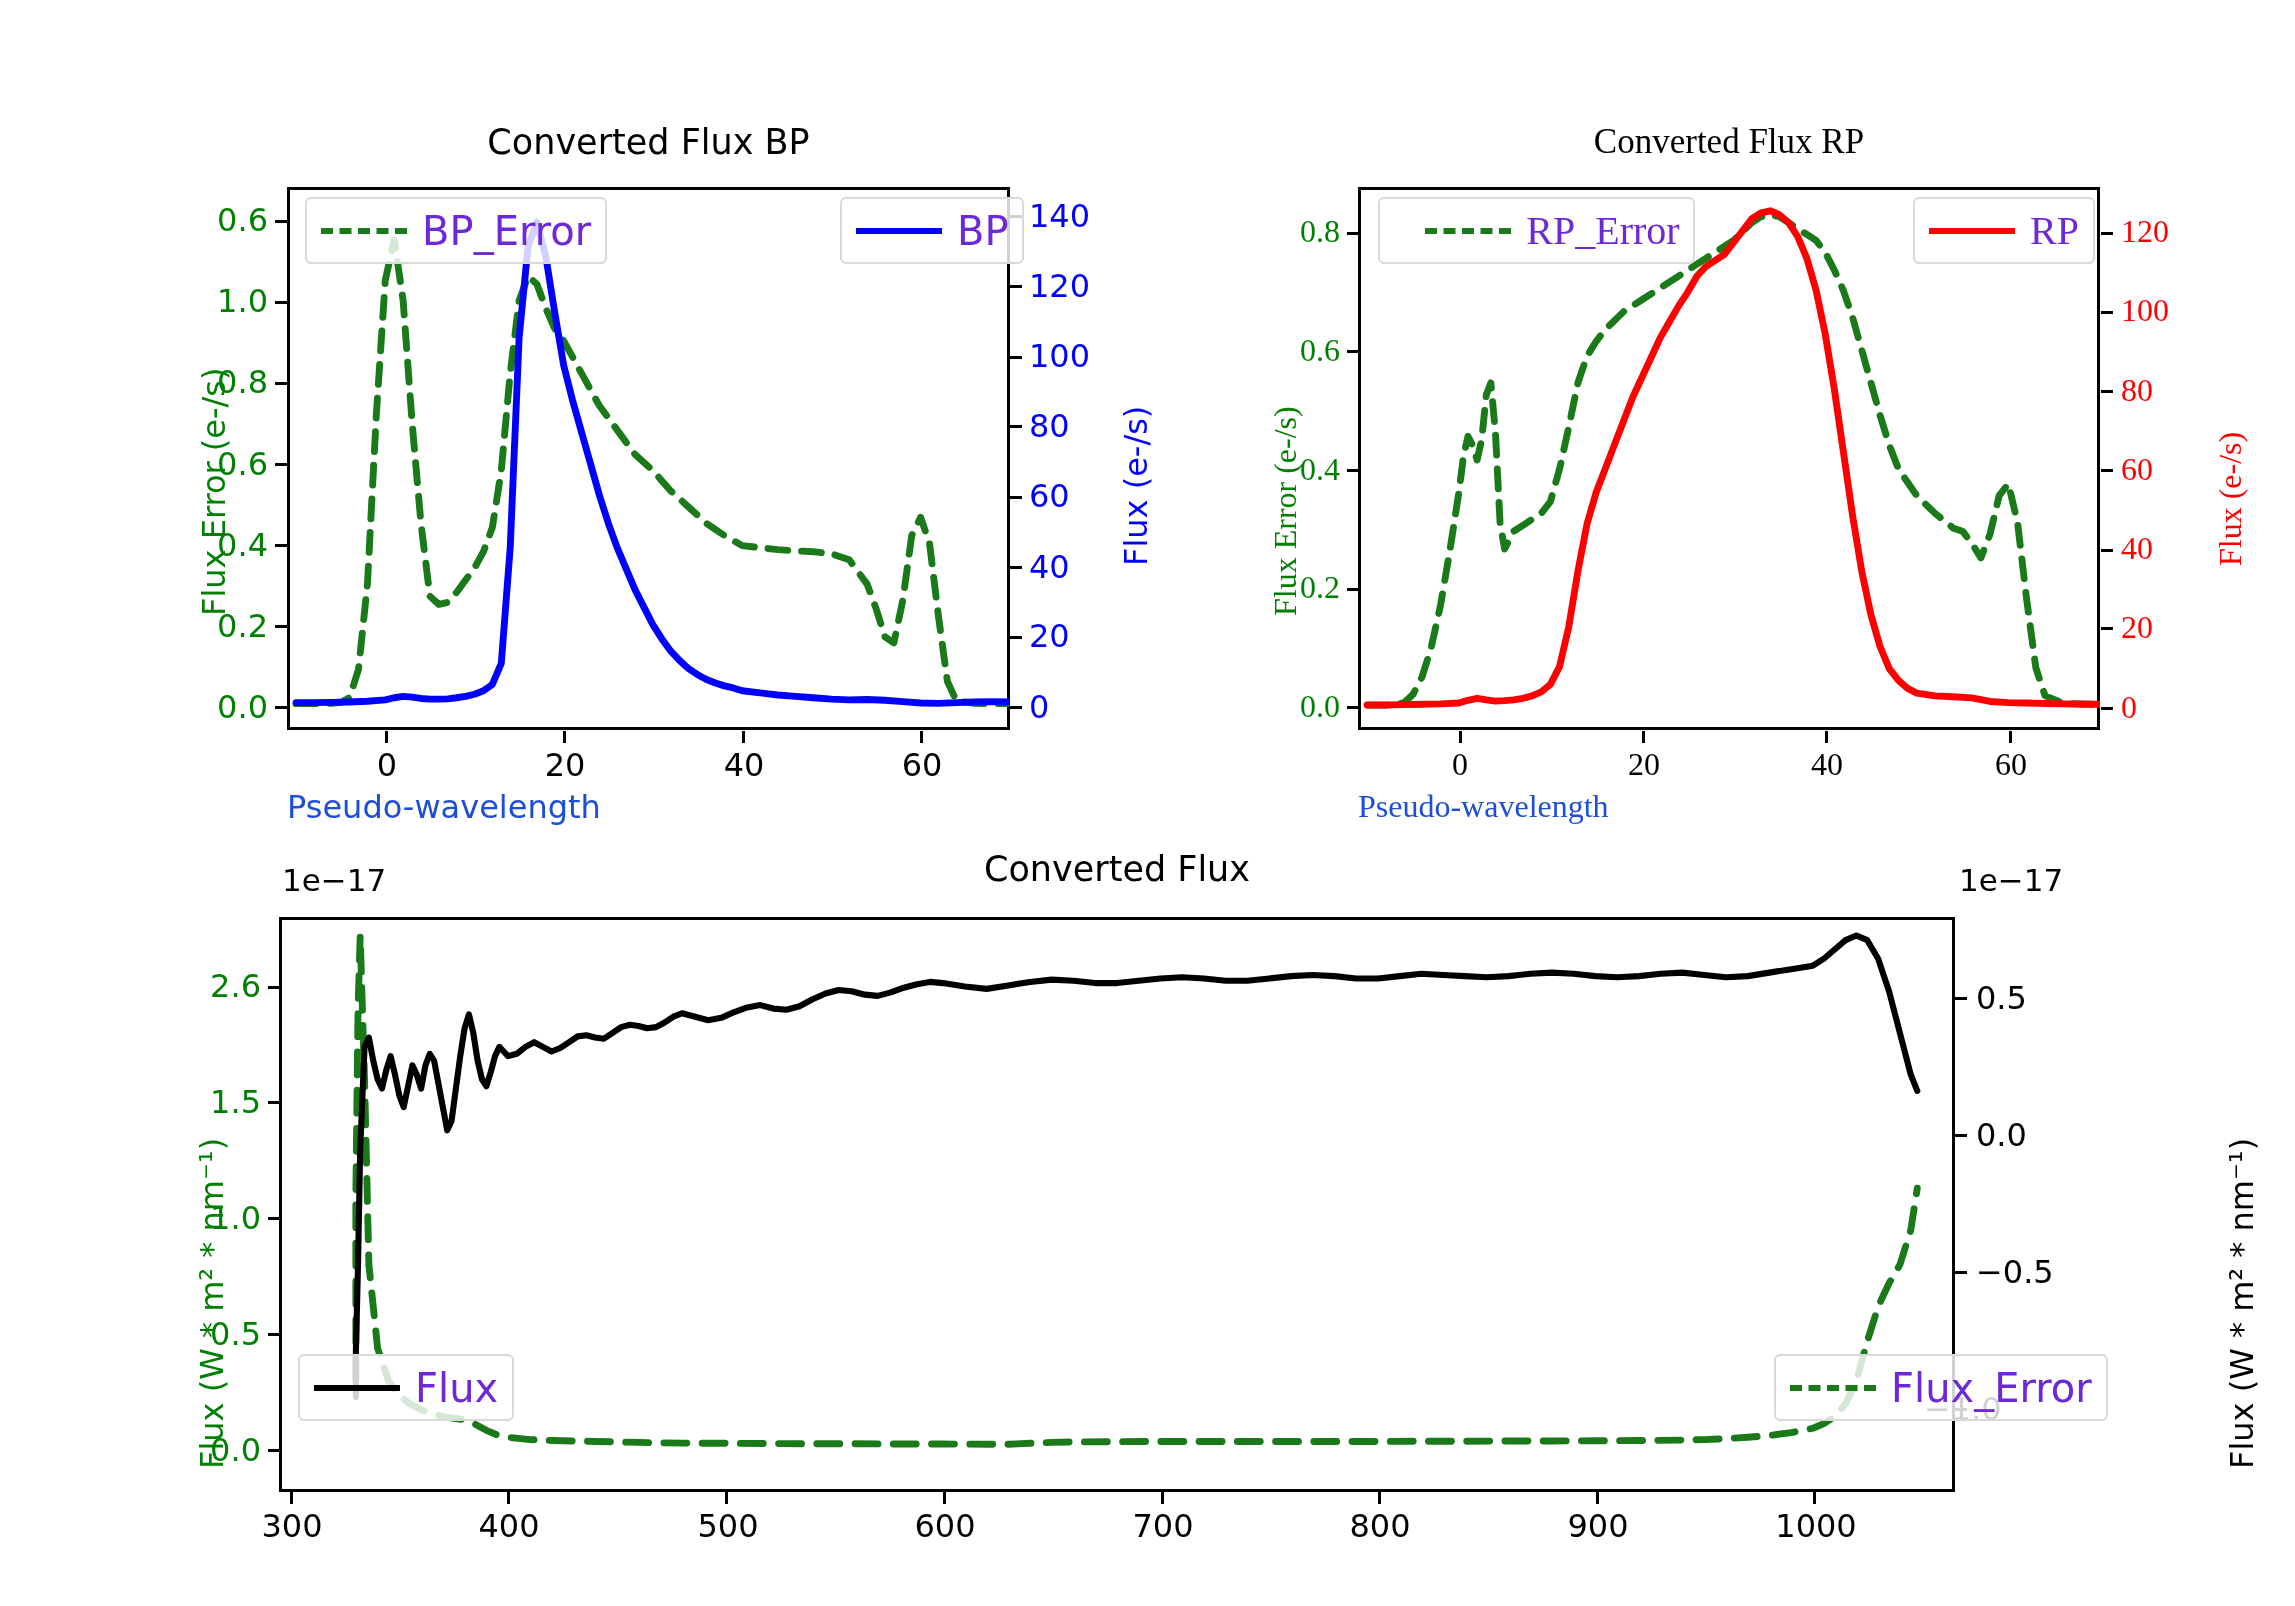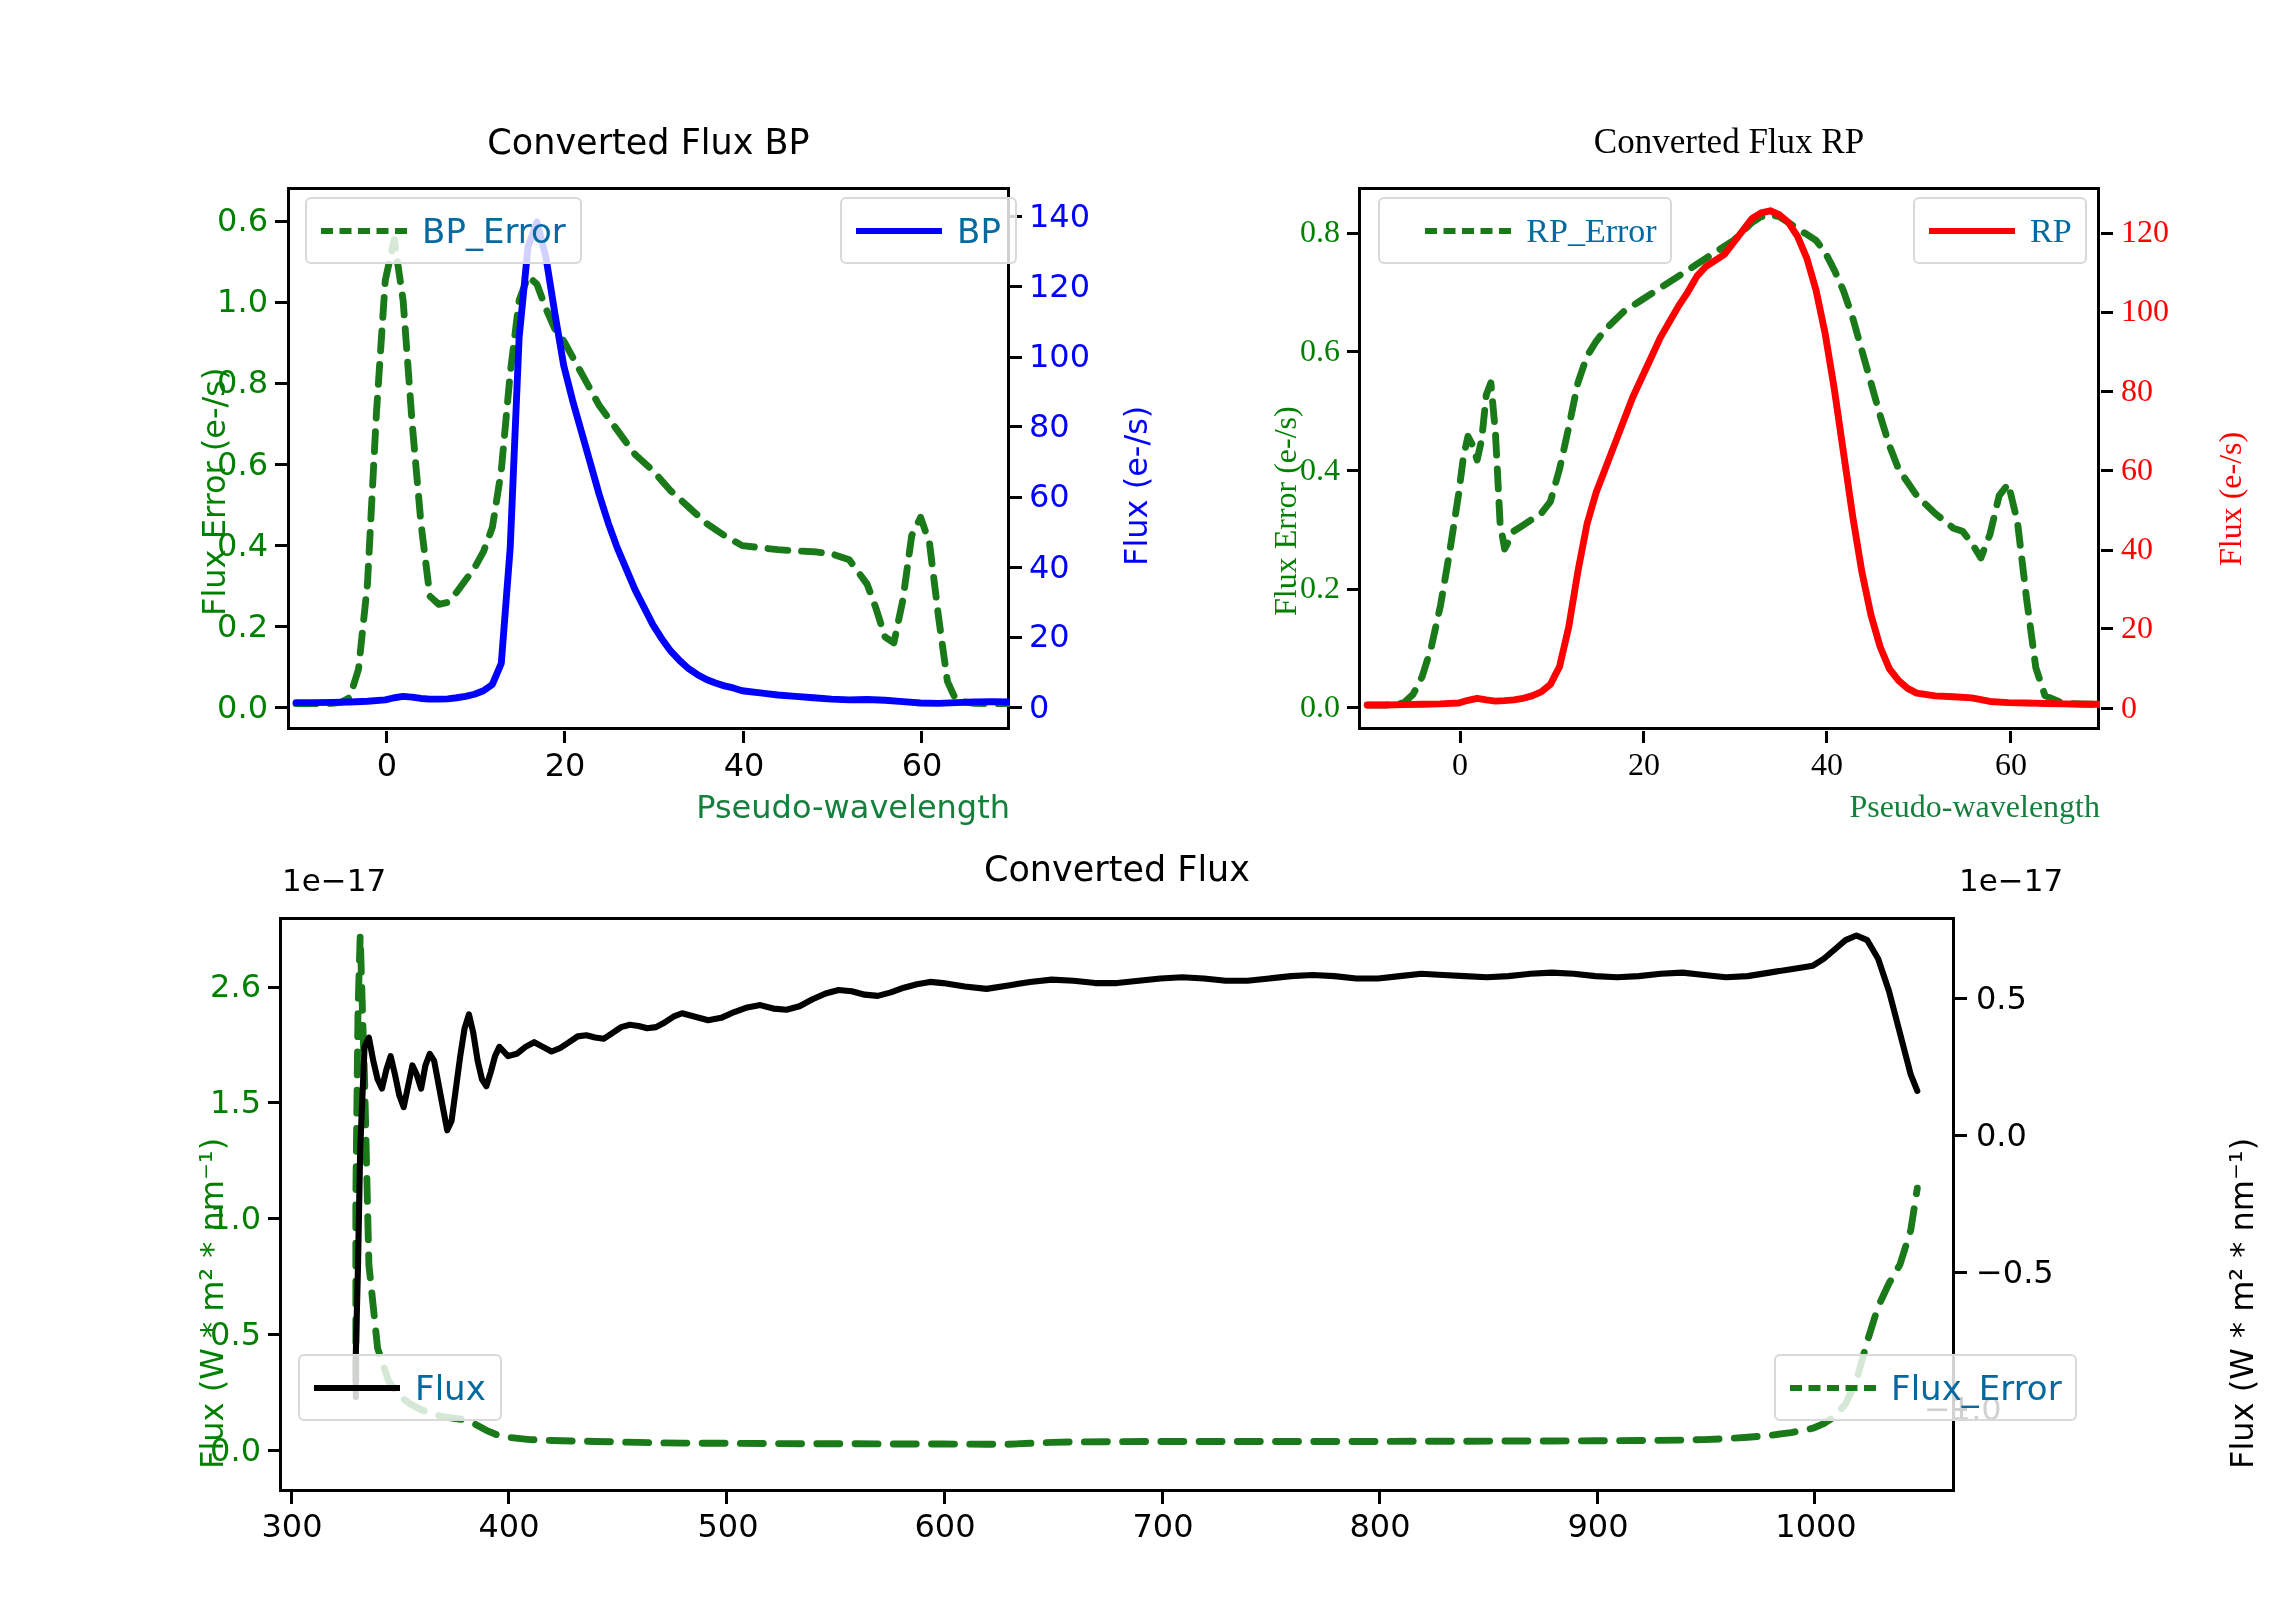--- a/index.html
+++ b/index.html
@@ -5,40 +5,40 @@
   html,body{margin:0;padding:0;background:#ffffff;}
   body{width:2295px;height:1607px;position:relative;
        font-family:"DejaVu Sans","Liberation Sans",sans-serif;
        -webkit-font-smoothing:antialiased;}
   .fig{position:absolute;left:0;top:0;width:2295px;height:1607px;background:#fff;}
 
   
   .panel{position:absolute;}
   .axes-box{position:absolute;border:3.1px solid #000;box-sizing:border-box;background:transparent;}
   .title{position:absolute;text-align:center;color:#000;font-size:35px;white-space:nowrap;}
-  .xlabel{position:absolute;text-align:right;color:#15803d;font-size:32px;white-space:nowrap;}
+  .xlabel{position:absolute;text-align:left;color:#1d4ed8;font-size:32px;white-space:nowrap;}
   .ylabel{position:absolute;white-space:nowrap;font-size:32px;
           transform-origin:0 0;}
   .ylabel.green{color:#008000;}
   .ylabel.blue{color:#0000ff;}
   .ylabel.red{color:#ff0000;}
   .ylabel.black{color:#000;}
   .tick-lbl{position:absolute;font-size:32px;white-space:nowrap;}
   .tick-lbl.green{color:#008000;}
   .tick-lbl.blue{color:#0000ff;}
   .tick-lbl.red{color:#ff0000;}
   .tick-lbl.black{color:#000;}
   .tick-mark{position:absolute;background:#000;}
   .offset-lbl{position:absolute;font-size:31px;color:#000;white-space:nowrap;}
 
   
   .legend{position:absolute;border:2.3px solid #d9d9d9;border-radius:6.1px;
           background:rgba(255,255,255,0.82);display:flex;align-items:center;
           box-sizing:border-box;padding:0 13.8px;gap:15.3px;}
-  .legend .lg-text{font-size:34px;color:#0369a1;white-space:nowrap;}
+  .legend .lg-text{font-size:40px;color:#6d28d9;white-space:nowrap;}
   .lg-swatch{width:86px;height:0;flex:none;position:relative;}
   .lg-swatch.solid{border-top:6.9px solid #000;}
   .lg-swatch.solid.blue{border-top-color:#0000ff;}
   .lg-swatch.solid.red{border-top-color:#ff0000;}
   .lg-swatch.solid.black{border-top-color:#000;}
   .lg-swatch.dashed{border-top:6.9px dashed #1a7a1a;}
 
   svg{position:absolute;left:0;top:0;overflow:visible;}
   .curve{fill:none;stroke-linecap:round;stroke-linejoin:round;}
 </style>

